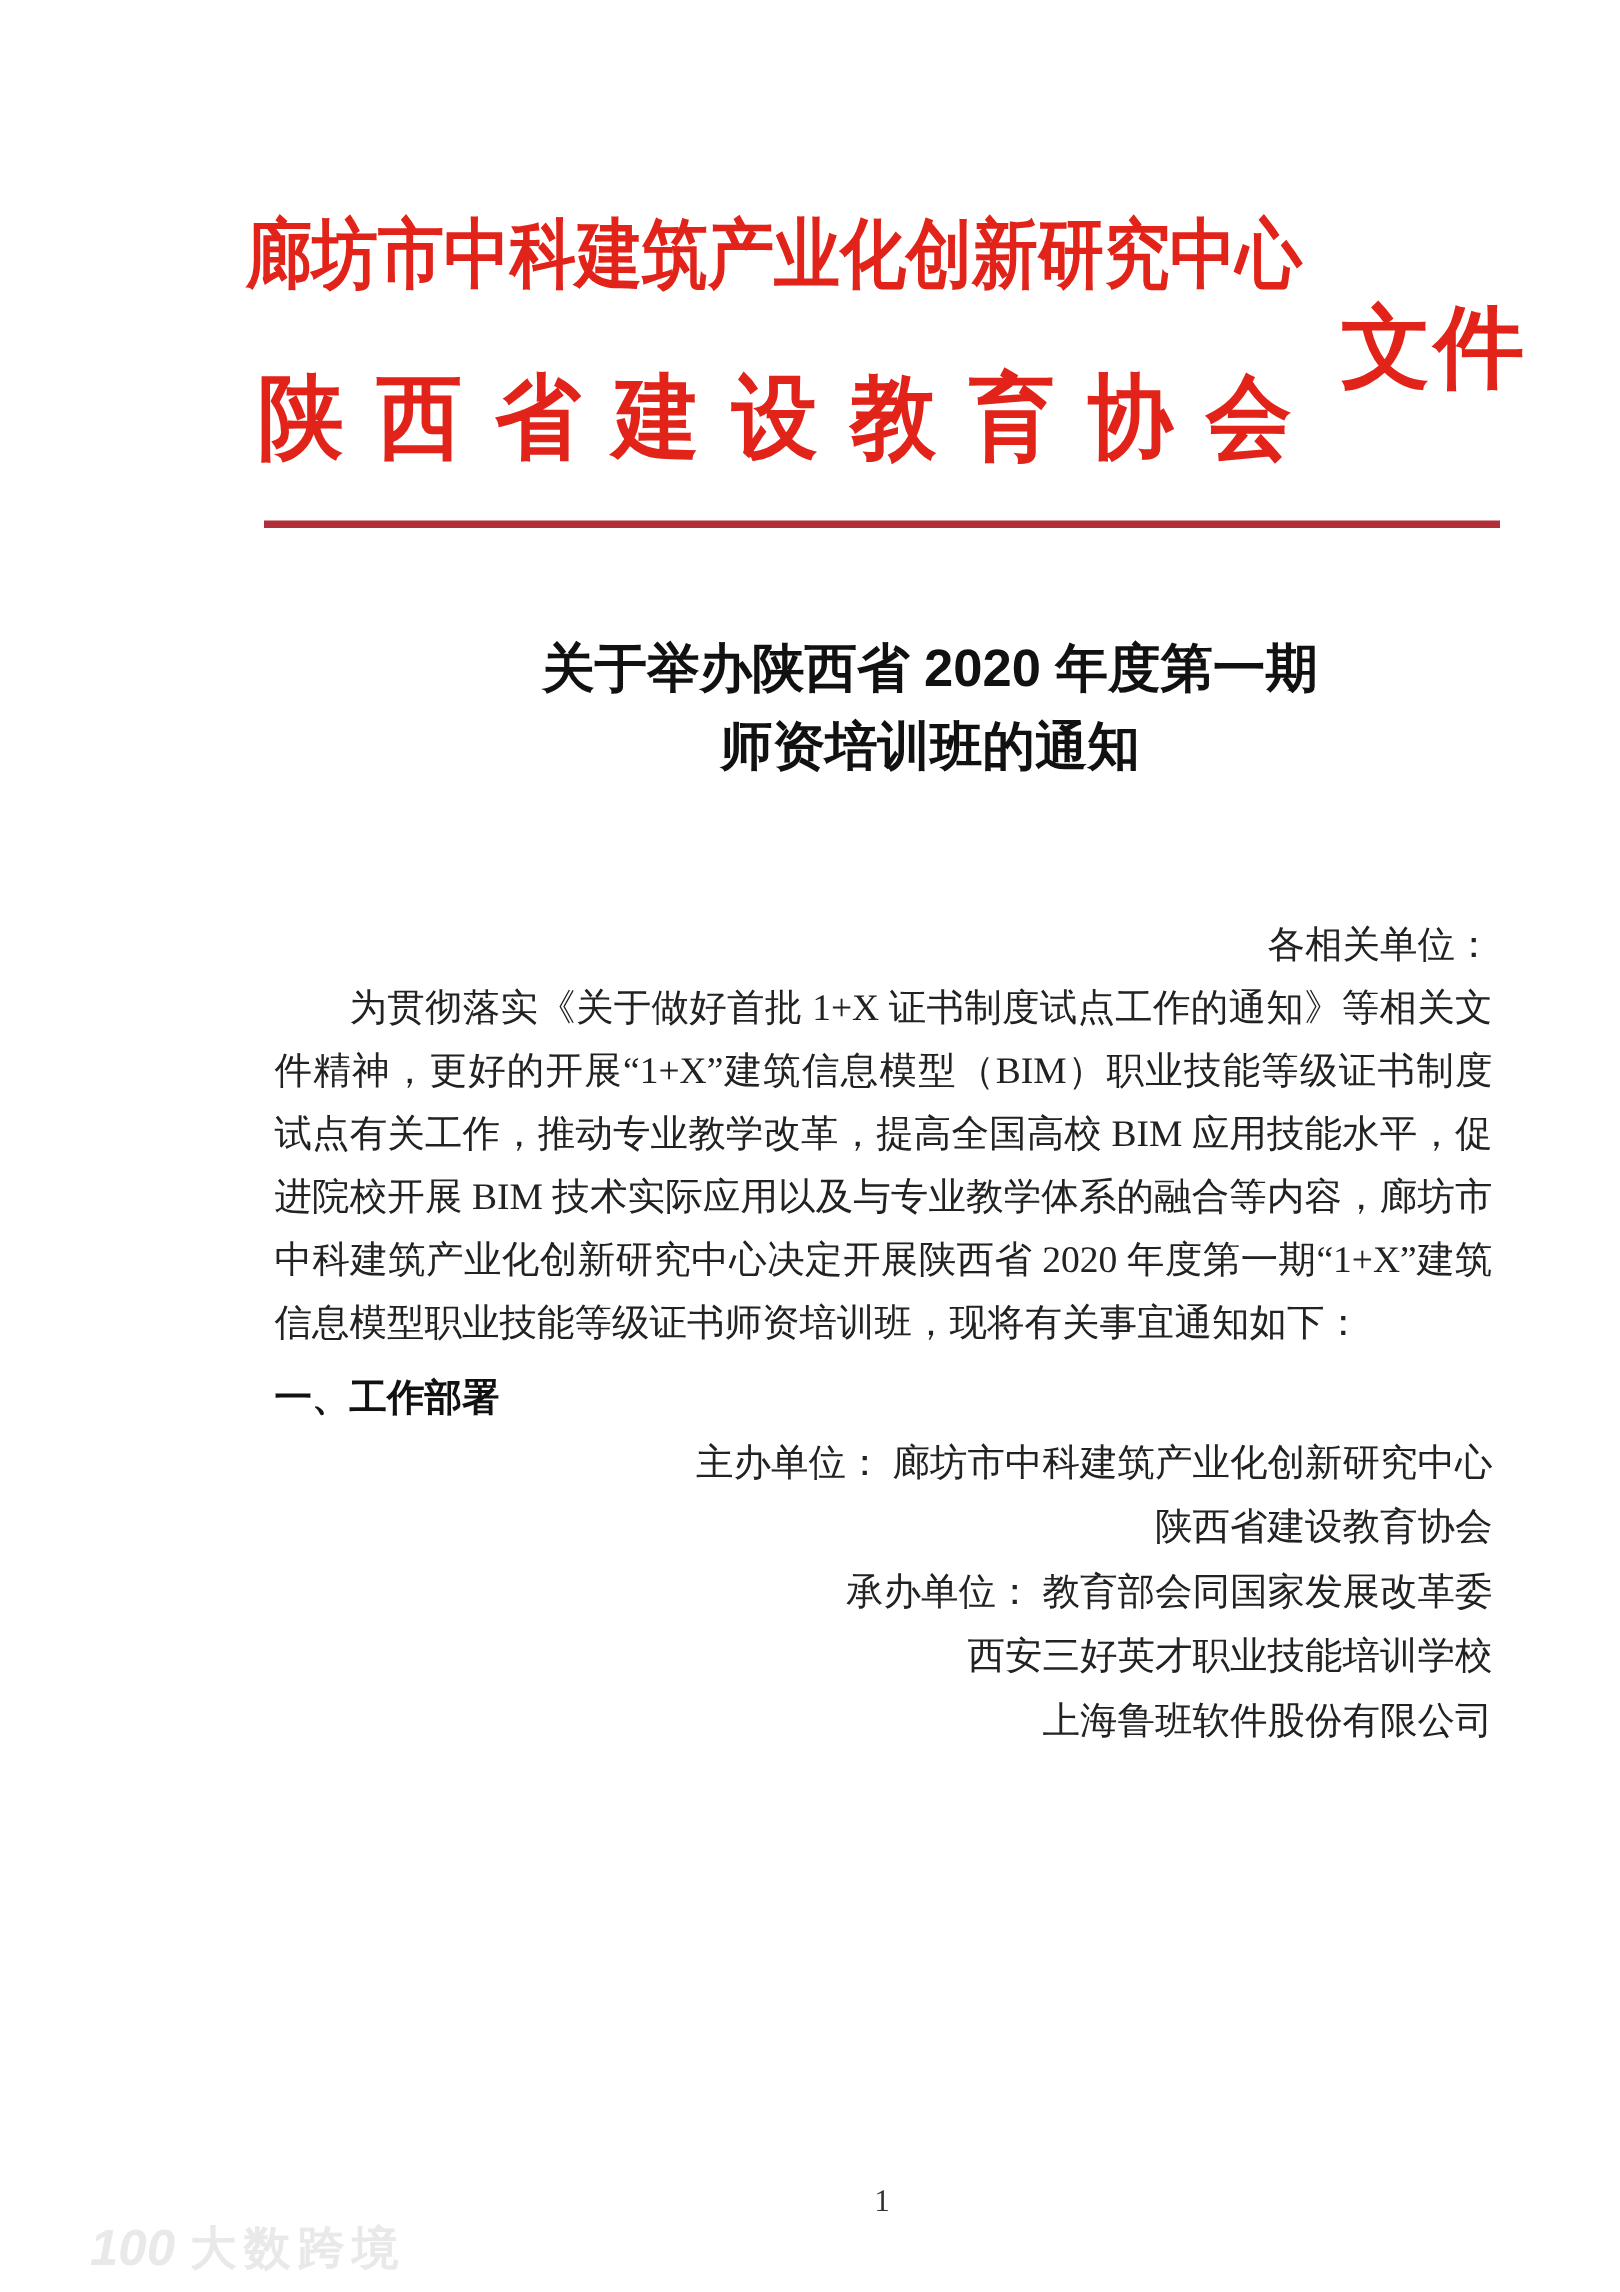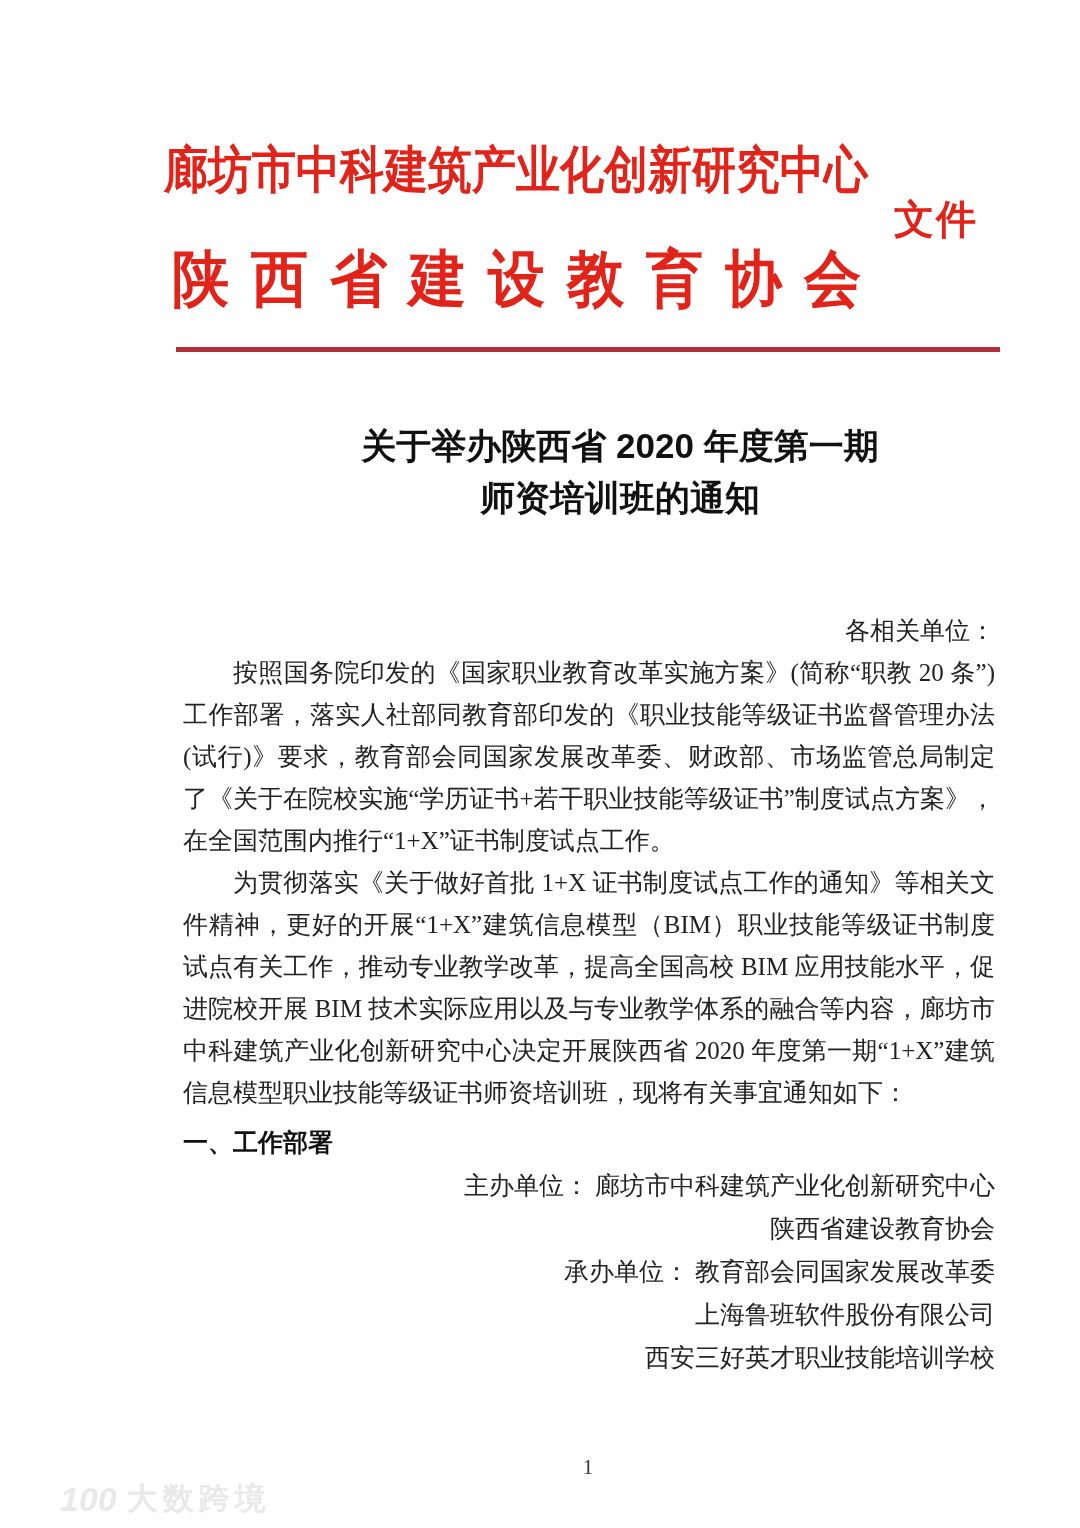--- a/index.html
+++ b/index.html
@@ -33,21 +33,21 @@
     font-weight: bold;
     color: #e2231a;
     letter-spacing: 22px;
     transform: scaleY(1.08);
     transform-origin: left top;
     white-space: nowrap;
   }
   .doc-type {
     position: absolute;
     left: 846px; top: 192px;
-    font-size: 40px;
+    font-size: 60px;
     font-weight: bold;
     color: #e2231a;
     letter-spacing: 2px;
     white-space: nowrap;
   }
   .red-rule {
     position: absolute;
     left: 128px; top: 347px;
     width: 824px; height: 5px;
     background: #b22f3a;
@@ -141,44 +141,43 @@
   <div class="doc-type">文件</div>
   <div class="red-rule"></div>
 
   <div class="title-block">
     <div>关于举办陕西省 2020 年度第一期</div>
     <div>师资培训班的通知</div>
   </div>
 
   <div class="content">
     <div class="salutation">各相关单位：</div>
-    <p class="para">按照国务院印发的《国家职业教育改革实施方案》(简称“职教 20 条”) 工作部署，落实人社部同教育部印发的《职业技能等级证书监督管理办法(试行)》要求，教育部会同国家发展改革委、财政部、市场监管总局制定了《关于在院校实施“学历证书+若干职业技能等级证书”制度试点方案》，在全国范围内推行“1+X”证书制度试点工作。</p>
     <p class="para">为贯彻落实《关于做好首批 1+X 证书制度试点工作的通知》等相关文件精神，更好的开展“1+X”建筑信息模型（BIM）职业技能等级证书制度试点有关工作，推动专业教学改革，提高全国高校 BIM 应用技能水平，促进院校开展 BIM 技术实际应用以及与专业教学体系的融合等内容，廊坊市中科建筑产业化创新研究中心决定开展陕西省 2020 年度第一期“1+X”建筑信息模型职业技能等级证书师资培训班，现将有关事宜通知如下：</p>
 
     <div class="section-heading">一、工作部署</div>
 
     <div class="org-row">
       <span class="org-label">主办单位：</span>
       <span class="org-value">廊坊市中科建筑产业化创新研究中心</span>
     </div>
     <div class="org-row">
       <span class="org-label"></span>
       <span class="org-value">陕西省建设教育协会</span>
     </div>
     <div class="org-row">
       <span class="org-label">承办单位：</span>
       <span class="org-value">教育部会同国家发展改革委</span>
     </div>
     <div class="org-row">
       <span class="org-label"></span>
-      <span class="org-value">上海鲁班软件股份有限公司</span>
+      <span class="org-value">西安三好英才职业技能培训学校</span>
     </div>
     <div class="org-row">
       <span class="org-label"></span>
-      <span class="org-value">西安三好英才职业技能培训学校</span>
+      <span class="org-value">上海鲁班软件股份有限公司</span>
     </div>
   </div>
 
   <div class="page-number">1</div>
 
   <div class="watermark">
     <span class="wm-logo">100</span>
     <span>大数跨境</span>
   </div>
 

